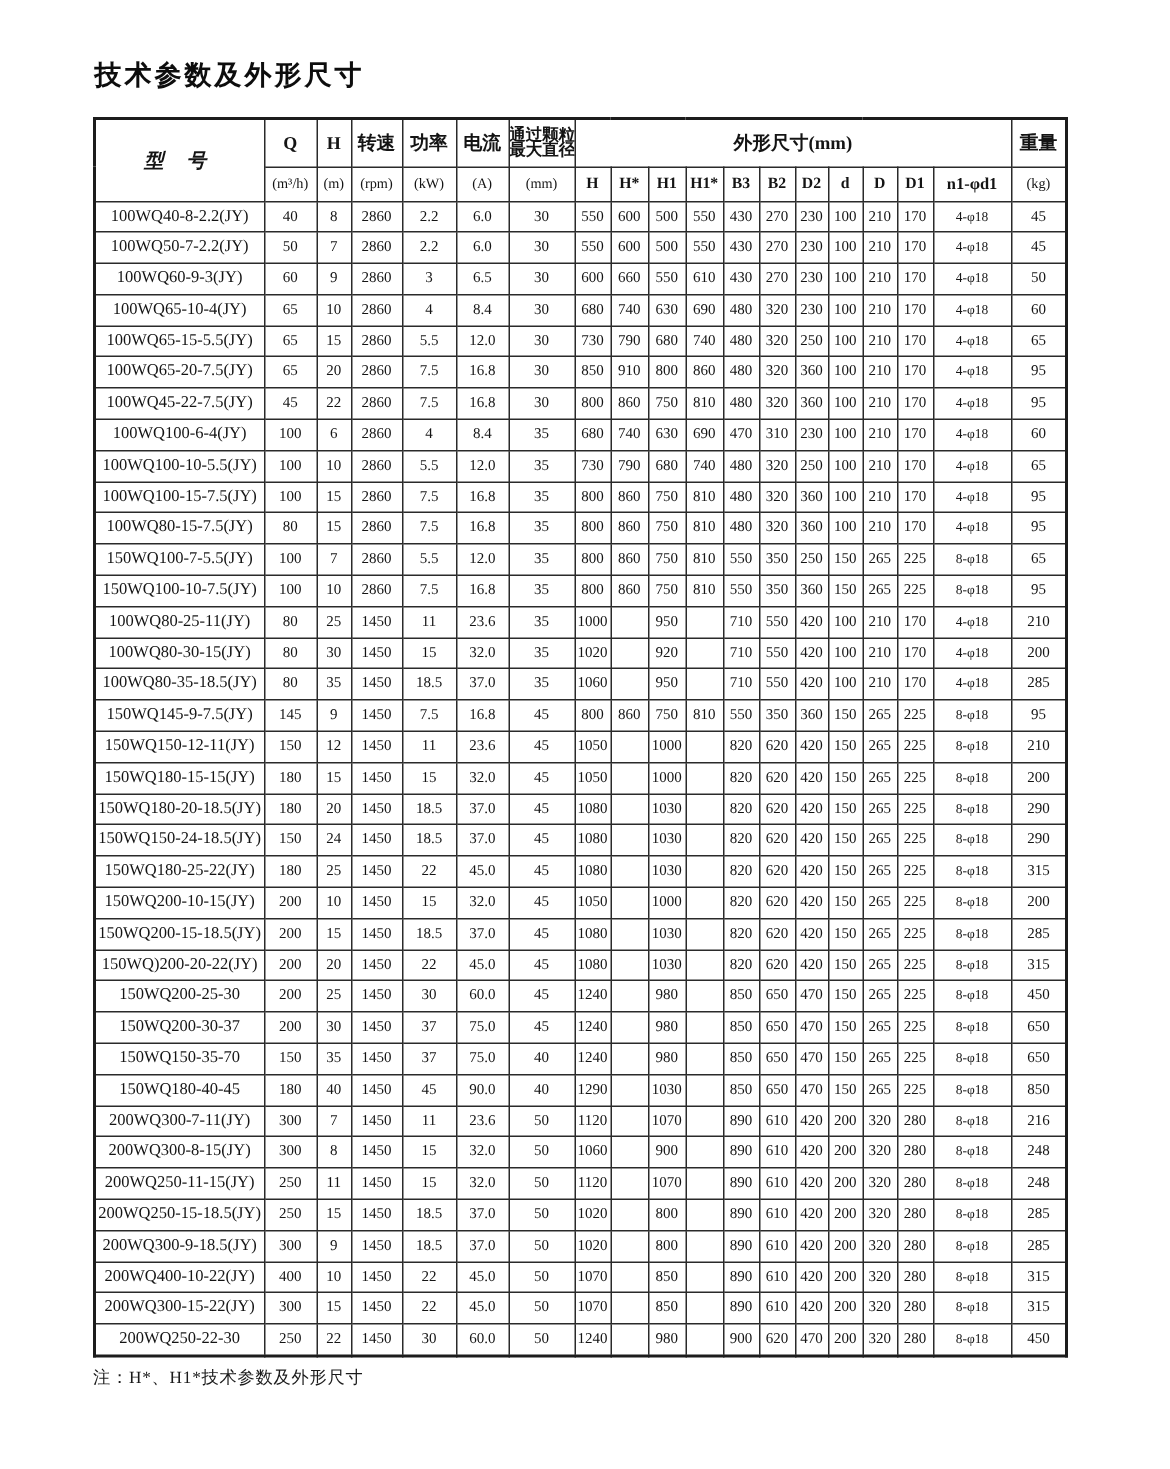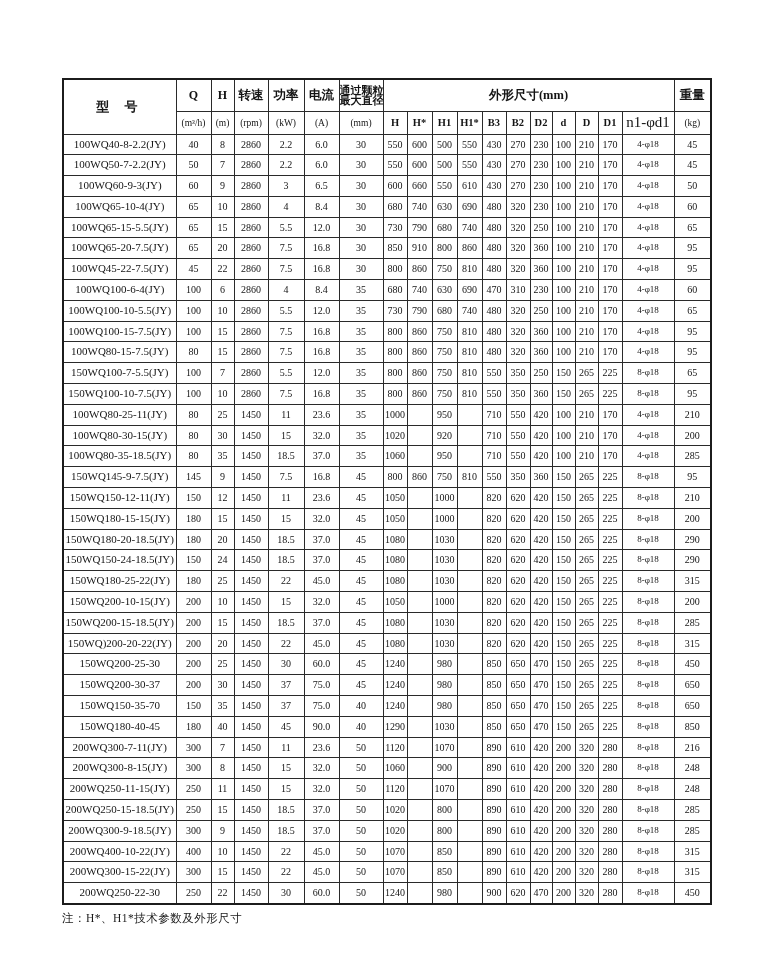--- a/index.html
+++ b/index.html
@@ -40,31 +40,32 @@
     overflow: hidden;
     white-space: nowrap;
     color: #141414;
   }
   thead tr.h1 th { height: 32px; }
   thead tr.h2 th { height: 23px; }
   th.model-h {
     font-size: 13px;
     font-weight: 600;
     letter-spacing: 6px;
+    font-style: italic;
   }
   th.cn {
     font-size: 12.5px;
     font-weight: 600;
   }
   th.lat { font-size: 12px; font-weight: 600; }
   th.particle { font-size: 11px; font-weight: 600; line-height: 10px; white-space: normal; }
   th.particle span { display: block; }
   th.unit { font-size: 9.5px; font-weight: normal; margin-left: 20px; }
   th.dim { font-size: 10.5px; font-weight: 600; }
-  th.dim-small { font-size: 15px; font-weight: 400; margin-left: 16px; }
+  th.dim-small { font-size: 11px; font-weight: 700; margin-left: 16px; }
   tbody td {
     height: 19.8px;
     font-size: 10px;
     line-height: 19.8px;
   }
   tbody td.model {
     font-size: 11px;
     letter-spacing: 0;
   }
   tbody td.bolt { font-size: 9px; }
@@ -75,20 +76,21 @@
     font-size: 11.5px;
     color: #1a1a1a;
     letter-spacing: 0.5px;
   }
 </style>
 </head>
 <body>
 
 <div class="page">
 
+  <div class="doc-title">技术参数及外形尺寸</div>
 
   <table class="spec">
     <colgroup>
       <col style="width:113px">
         <col style="width:35px">
         <col style="width:23px">
       <col style="width:34px">
         <col style="width:36px">
         <col style="width:35px">
       <col style="width:44px">

